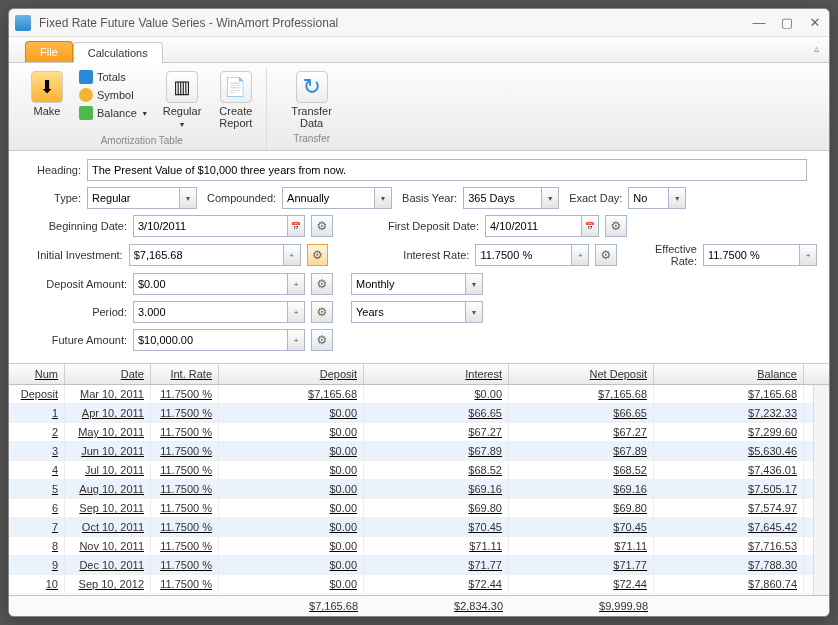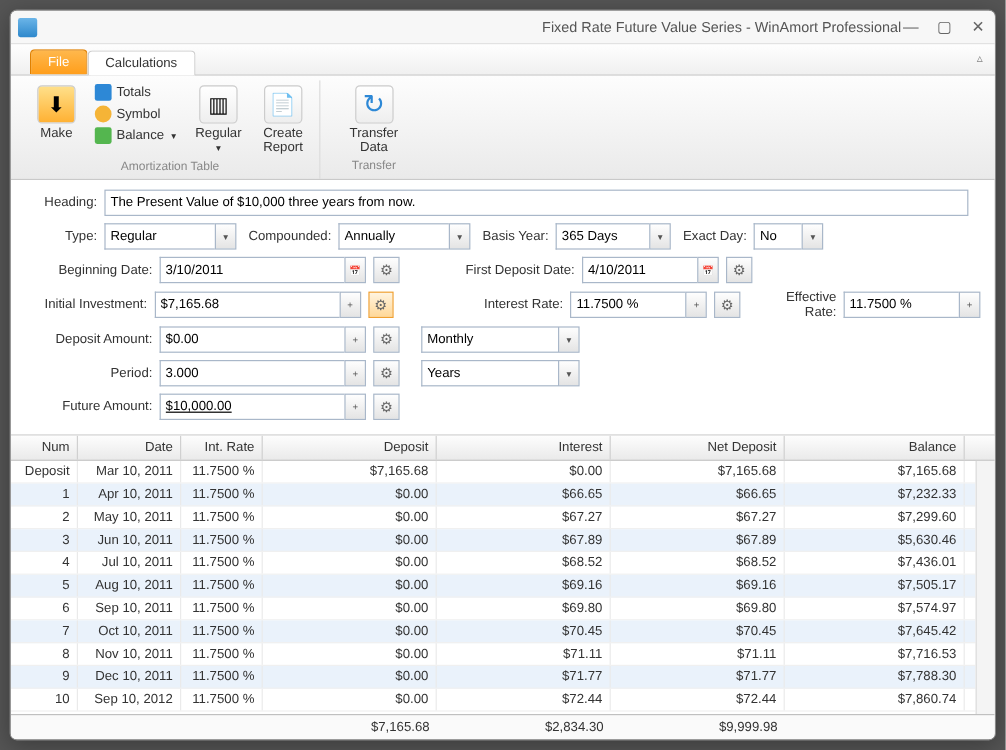--- a/index.html
+++ b/index.html
@@ -1,20 +1,20 @@
 <!DOCTYPE html>
 <html><head>
 <meta charset="utf-8">
 <style>
 * { box-sizing: border-box; margin: 0; padding: 0; font-family: 'Segoe UI', Tahoma, sans-serif; }
 body { background: #555; padding: 8px; font-size: 11px; }
 .window { width: 822px; height: 609px; background: #fff; border: 1px solid #888; border-radius: 6px; overflow: hidden; display: flex; flex-direction: column; box-shadow: 0 4px 20px rgba(0,0,0,0.3); }
 .titlebar { height: 28px; background: #f7f7f7; display: flex; align-items: center; padding: 0 6px; border-bottom: 1px solid #ddd; }
 .app-icon { width: 16px; height: 16px; background: linear-gradient(#6bb5e8,#2e88cc); border-radius: 2px; margin-right: 8px; }
-.title-text { flex: 1; text-align: right; color: #555; font-size: 12px; }
+.title-text { flex: 1; text-align: left; color: #555; font-size: 12px; }
 .win-controls { display: flex; gap: 12px; }
 .win-btn { width: 16px; height: 16px; display: flex; align-items: center; justify-content: center; color: #666; cursor: pointer; font-size: 13px; }
 .menubar { height: 26px; background: linear-gradient(#fefefe,#f0f0f0); display: flex; align-items: flex-end; border-bottom: 1px solid #c9c9c9; padding-left: 16px; position: relative; }
 .tab { padding: 4px 14px; font-size: 11px; color: #333; border: 1px solid transparent; border-bottom: none; border-radius: 4px 4px 0 0; cursor: pointer; }
 .tab.file { background: linear-gradient(#ffb84d,#ff9e1b); color: #fff; border-color: #e08000; }
 .tab.active { background: #fff; border-color: #c9c9c9; position: relative; top: 1px; }
 .menubar .chev { position: absolute; right: 10px; top: 6px; color: #888; font-size: 10px; }
 .ribbon { background: linear-gradient(#fdfdfd,#eaeaea); border-bottom: 1px solid #c9c9c9; padding: 4px 8px 0; display: flex; gap: 10px; }
 .rgroup { display: flex; flex-direction: column; align-items: center; padding: 2px 8px 2px; border-right: 1px solid #ddd; }
 .rgroup:last-child { border-right: none; }
@@ -31,21 +31,21 @@
 .flabel { width: 106px; text-align: right; color: #333; font-size: 11px; }
 .fsub { text-align: right; color: #333; font-size: 11px; }
 .finput { border: 1px solid #a9b7c9; background: #fff; height: 22px; padding: 0 4px; font-size: 11px; }
 .finput.long { width: 700px; }
 .combo { display: inline-flex; }
 .combo input { border: 1px solid #a9b7c9; border-right: none; height: 22px; padding: 0 4px; font-size: 11px; }
 .combo .dd { width: 18px; height: 22px; border: 1px solid #a9b7c9; background: linear-gradient(#fefefe,#e4e4e4); display: flex; align-items: center; justify-content: center; font-size: 8px; color: #555; cursor: pointer; }
 .icon-btn { width: 22px; height: 22px; border: 1px solid #a9b7c9; background: linear-gradient(#fefefe,#e4e4e4); display: flex; align-items: center; justify-content: center; font-size: 11px; color: #666; cursor: pointer; }
 .icon-btn.gear { font-size: 12px; }
 .spacer { flex: 1; }
-.grid { flex: 1; overflow: hidden; display: flex; flex-direction: column; }
+.grid { flex: 1; overflow: hidden; display: flex; flex-direction: column; text-decoration: underline; }
 .grid-head { display: flex; background: linear-gradient(#fdfdfd,#eaeaea); border-bottom: 1px solid #c0c0c0; }
 .grid-head .cell { border-right: 1px solid #d0d0d0; padding: 4px 6px; font-size: 11px; color: #333; }
 .grid-body { flex: 1; overflow-y: auto; }
 .grid-row { display: flex; border-bottom: 1px solid #f0f0f0; }
 .grid-row.alt { background: #eaf2fb; }
 .grid-row .cell { border-right: 1px solid #eaeaea; padding: 2px 6px; font-size: 11px; color: #333; height: 18px; line-height: 14px; }
 .grid-foot { display: flex; border-top: 1px solid #c0c0c0; background: #fafafa; }
 .grid-foot .cell { padding: 4px 6px; font-size: 11px; color: #333; }
 .c-num { width: 56px; text-align: right; }
 .c-date { width: 86px; text-align: right; }
@@ -208,21 +208,21 @@
       <div class="icon-btn gear">⚙</div>
       <div style="width:6px;"></div>
       <div class="combo">
           <input style="width: 114px;" value="Years">
           <div class="dd">▾</div>
         </div>
     </div>
     <div class="form-row">
       <div class="flabel">Future Amount:</div>
       <div class="combo">
-          <input style="width: 154px; text-decoration: underline;" value="$10,000.00">
+          <input style="width: 154px;" value="$10,000.00">
           <div class="dd">+</div>
         </div>
       <div class="icon-btn gear">⚙</div>
     </div>
   </div>
 
   <div class="grid">
     <div class="grid-head">
       <div class="cell c-num">Num</div>
       <div class="cell c-date">Date</div>

